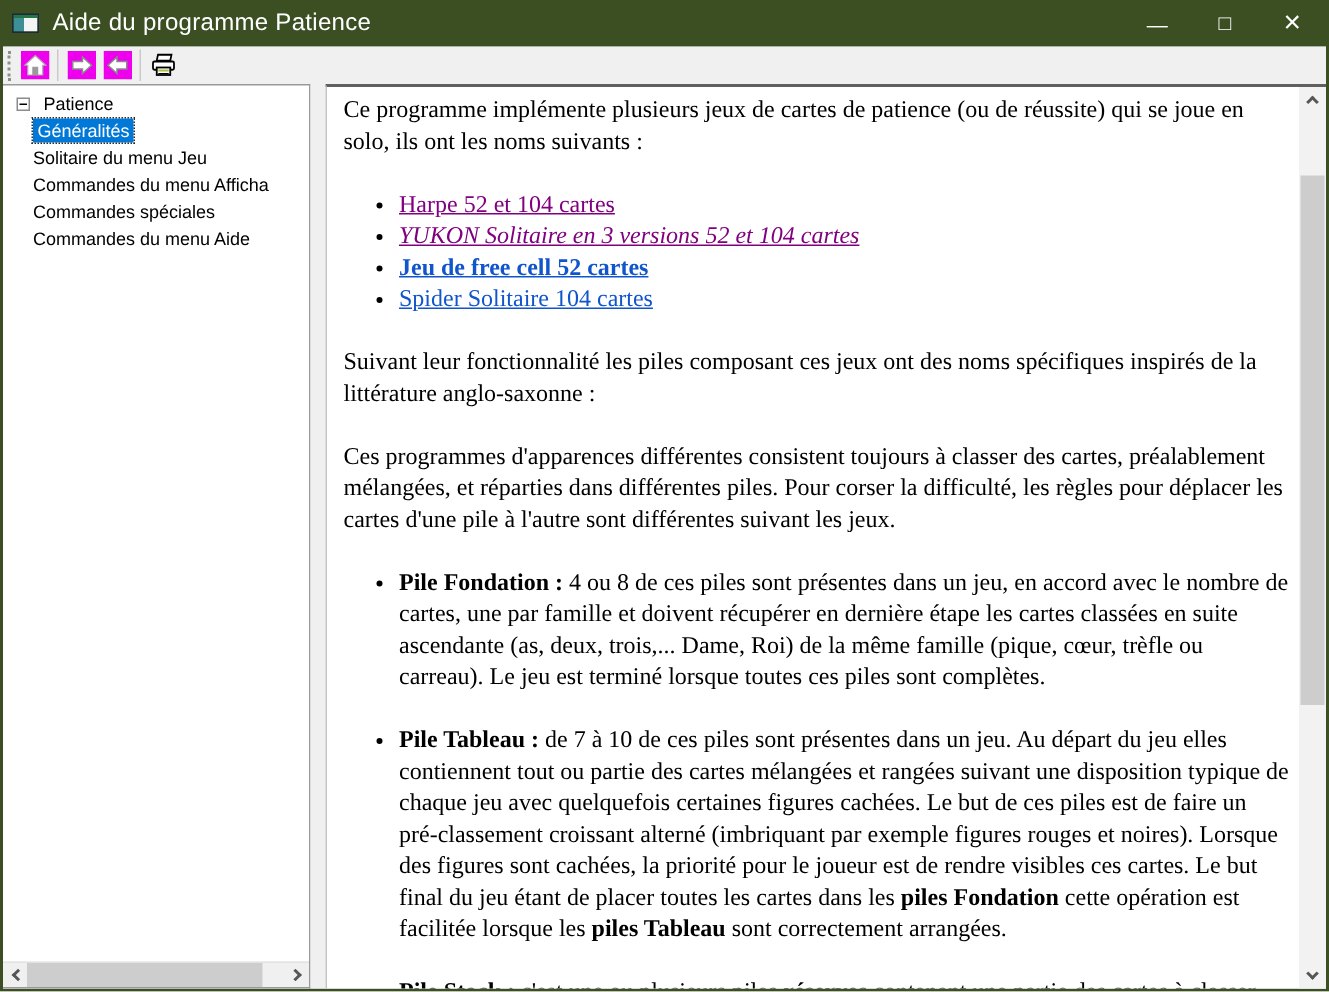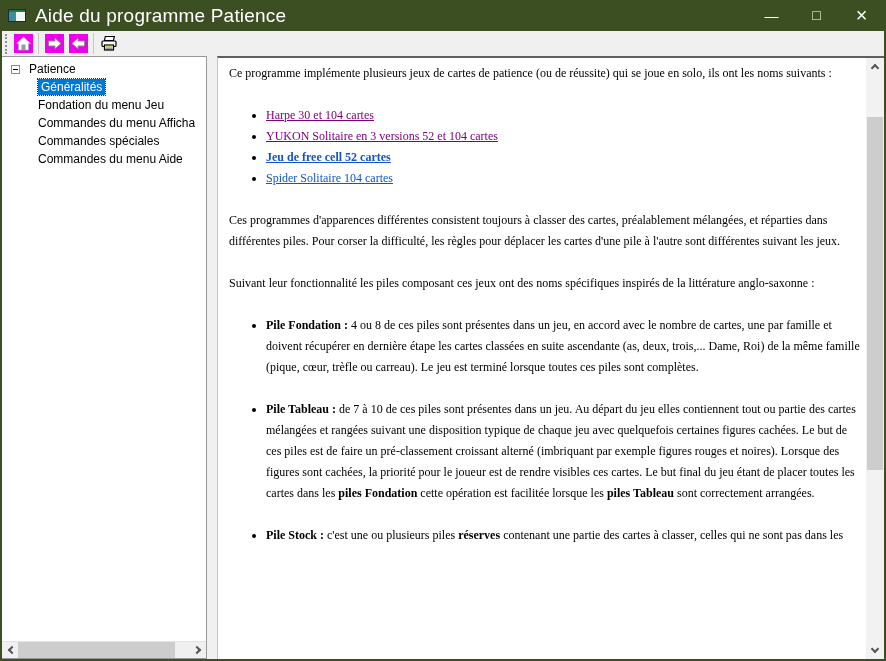--- a/index.html
+++ b/index.html
@@ -7,55 +7,55 @@
   .window {
     width:886px; height:661px;
     background:#3b4f22;
     padding:0 2px 2px 2px;
     display:flex; flex-direction:column;
     font-family:"Liberation Sans", sans-serif;
   }
   
   .titlebar { height:31px; flex:0 0 31px; background:#3b4f22; display:flex; align-items:center; }
   .app-icon { width:18px; height:13px; margin-left:6px; border:1px solid #1d2a3a; background:linear-gradient(to right,#3d8e96 0 45%, #f4f4f4 45%); box-shadow:inset 0 2px 0 #274; }
-  .title-text { color:#ffffff; font-size:19px; margin-left:9px; flex:1; letter-spacing:0.2px; }
+  .title-text { color:#ffffff; font-size:16px; margin-left:9px; flex:1; letter-spacing:0.2px; }
   .ctrl { width:45px; height:31px; display:flex; align-items:center; justify-content:center; color:#ffffff; }
   .ctrl.min { font-size:14px; }
   .ctrl.max { font-size:14px; padding-bottom:2px; }
   .ctrl.close { font-size:20px; font-weight:400; }
   
   .appbody { flex:1; background:#a3a3a3; display:flex; flex-direction:column; min-height:0; }
   .toolbar { height:25px; flex:0 0 25px; background:#f0f0f0; display:flex; align-items:center; }
   .grip { height:20px; border-left:2px dotted #8f8f8f; margin:0 4px 0 3px; }
   .tb-btn { width:24px; height:23px; display:flex; align-items:center; justify-content:center; }
   .tb-sep { width:1px; height:21px; background:#c9c9c9; margin:0 3px; }
   
   .main { flex:1; display:flex; min-height:0; background:#f0f0f0; }
   .tree-panel { width:205px; flex:0 0 205px; background:#ffffff; border:1px solid #999999; border-left:none; display:flex; flex-direction:column; min-height:0; }
   .tree-body { flex:1; padding-top:3px; overflow:hidden; }
   .tree-row { height:18px; display:flex; align-items:center; font-size:12px; color:#000; white-space:nowrap; }
   .tree-row.lvl0 { padding-left:9px; }
-  .tree-row.lvl1 { padding-left:36px; }
+  .tree-row.lvl1 { padding-left:20px; }
   .expander { width:9px; height:9px; border:1px solid #8c8c8c; background:#fff; position:relative; margin-right:9px; flex:0 0 9px; }
   .expander::after { content:""; position:absolute; left:1px; right:1px; top:3px; height:1px; background:#000; }
   .sel-label { background:#0078d7; color:#fff; padding:1px 3px; outline:1px dotted #2b2b2b; }
   
   .h-scrollbar { height:17px; flex:0 0 17px; background:#f0f0f0; position:relative; border-top:1px solid #e2e2e2; }
   .h-thumb { position:absolute; left:16px; top:0; bottom:0; width:157px; background:#cdcdcd; }
   .sb-btn { position:absolute; top:0; bottom:0; width:16px; display:flex; align-items:center; justify-content:center; }
   .sb-btn.left { left:0; } .sb-btn.right { right:0; }
   .chev { width:6px; height:6px; border-right:2px solid #565656; border-bottom:2px solid #565656; }
   .chev.l { transform:rotate(135deg); margin-left:3px; }
   .chev.r { transform:rotate(-45deg); margin-right:3px; }
   .chev.u { transform:rotate(-135deg); margin-top:3px; }
   .chev.d { transform:rotate(45deg); margin-bottom:3px; }
   .splitter { width:10px; flex:0 0 10px; background:#f0f0f0; }
   
   .content-panel { flex:1; background:#ffffff; border-top:2px solid #5f5f5f; border-left:1px solid #c3c3c3; display:flex; min-width:0; min-height:0; }
-  .content { flex:1; overflow:hidden; padding:5px 6px 0 11px; font-family:"Liberation Serif", serif; font-size:12px; line-height:21px; color:#000; }
+  .content { flex:1; overflow:hidden; padding:5px 6px 0 11px; font-family:"Liberation Serif", serif; font-size:16px; line-height:21px; color:#000; }
   .content p { margin:0 0 21px 0; }
   ul.links { margin:20px 0 21px 0; padding-left:37px; }
   ul.links li { line-height:21px; }
   ul.links a { text-decoration:underline; cursor:pointer; }
   ul.piles { margin:21px 0 0 0; padding-left:37px; }
   ul.piles li { margin-bottom:21px; }
   .v-scrollbar { width:18px; flex:0 0 18px; background:#f2f2f2; position:relative; }
   .v-thumb { position:absolute; top:59px; left:1px; right:1px; height:353px; background:#cdcdcd; }
   .vsb-btn { position:absolute; left:0; right:0; height:17px; display:flex; align-items:center; justify-content:center; }
   .vsb-btn.up { top:0; } .vsb-btn.down { bottom:0; }
@@ -120,21 +120,21 @@
       <div class="tree-panel">
         <div class="tree-body">
           <div class="tree-row lvl0">
             <span class="expander"></span>
             <span>Patience</span>
           </div>
           <div class="tree-row lvl1">
             <span class="sel-label">Généralités</span>
           </div>
           <div class="tree-row lvl1">
-            <span>Fondation du menu Jeu</span>
+            <span>Solitaire du menu Jeu</span>
           </div>
           <div class="tree-row lvl1">
             <span>Commandes du menu Afficha</span>
           </div>
           <div class="tree-row lvl1">
             <span>Commandes spéciales</span>
           </div>
           <div class="tree-row lvl1">
             <span>Commandes du menu Aide</span>
           </div>
@@ -149,27 +149,27 @@
             </div>
         </div>
       </div>
 
       <div class="splitter"></div>
 
       <div class="content-panel">
         <div class="content">
           <p>Ce programme implémente plusieurs jeux de cartes de patience (ou de réussite) qui se joue en solo, ils ont les noms suivants :</p>
           <ul class="links">
-            <li><a style="color: rgb(128, 0, 128);">Harpe 30 et 104 cartes</a></li>
-            <li><a style="color: rgb(128, 0, 128);">YUKON Solitaire en 3 versions 52 et 104 cartes</a></li>
+            <li><a style="color: rgb(128, 0, 128);">Harpe 52 et 104 cartes</a></li>
+            <li><a style="color: rgb(128, 0, 128); font-style: italic;">YUKON Solitaire en 3 versions 52 et 104 cartes</a></li>
             <li><a style="color: rgb(17, 85, 204); font-weight: bold;">Jeu de free cell 52 cartes</a></li>
             <li><a style="color: rgb(17, 85, 204);">Spider Solitaire 104 cartes</a></li>
           </ul>
+          <p>Suivant leur fonctionnalité les piles composant ces jeux ont des noms spécifiques inspirés de la littérature anglo-saxonne :</p>
           <p>Ces programmes d'apparences différentes consistent toujours à classer des cartes, préalablement mélangées, et réparties dans différentes piles. Pour corser la difficulté, les règles pour déplacer les cartes d'une pile à l'autre sont différentes suivant les jeux.</p>
-          <p>Suivant leur fonctionnalité les piles composant ces jeux ont des noms spécifiques inspirés de la littérature anglo-saxonne :</p>
           <ul class="piles">
             <li><span style="font-weight: bold;">Pile Fondation : </span><span>4 ou 8 de ces piles sont présentes dans un jeu, en accord avec le nombre de cartes, une par famille et doivent récupérer en dernière étape les cartes classées en suite ascendante (as, deux, trois,... Dame, Roi) de la même famille (pique, cœur, trèfle ou carreau). Le jeu est terminé lorsque toutes ces piles sont complètes.</span></li>
             <li><span style="font-weight: bold;">Pile Tableau : </span><span>de 7 à 10 de ces piles sont présentes dans un jeu. Au départ du jeu elles contiennent tout ou partie des cartes mélangées et rangées suivant une disposition typique de chaque jeu avec quelquefois certaines figures cachées. Le but de ces piles est de faire un pré-classement croissant alterné (imbriquant par exemple figures rouges et noires). Lorsque des figures sont cachées, la priorité pour le joueur est de rendre visibles ces cartes. Le but final du jeu étant de placer toutes les cartes dans les </span><span style="font-weight: bold;">piles Fondation</span><span> cette opération est facilitée lorsque les </span><span style="font-weight: bold;">piles Tableau</span><span> sont correctement arrangées.</span></li>
             <li><span style="font-weight: bold;">Pile Stock : </span><span>c'est une ou plusieurs piles </span><span style="font-weight: bold;">réserves</span><span> contenant une partie des cartes à classer, celles qui ne sont pas dans les </span></li>
           </ul>
         </div>
         <div class="v-scrollbar">
           <div class="vsb-btn up">
               <span class="chev u"></span>
             </div>

